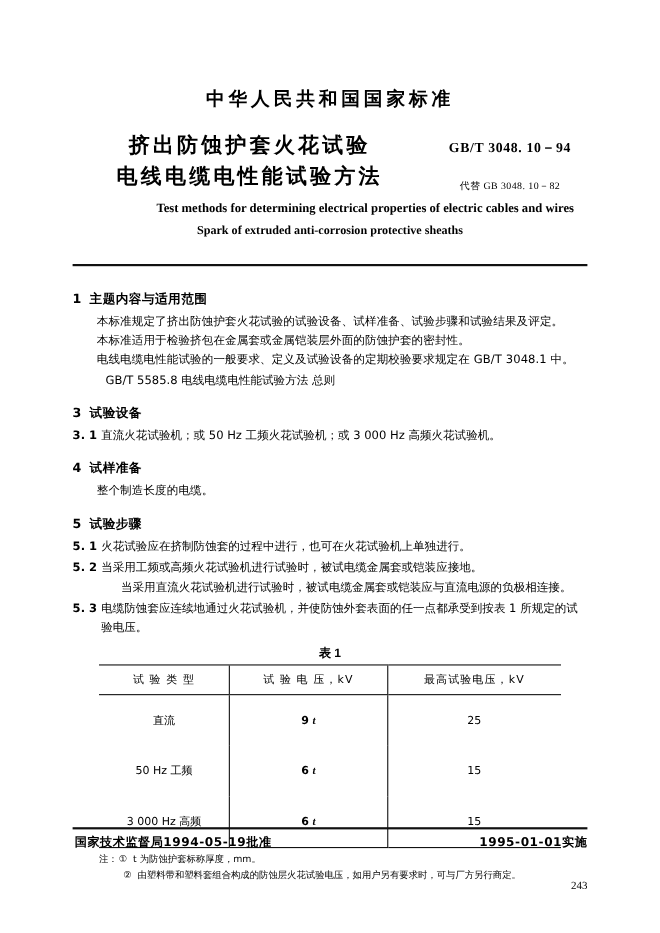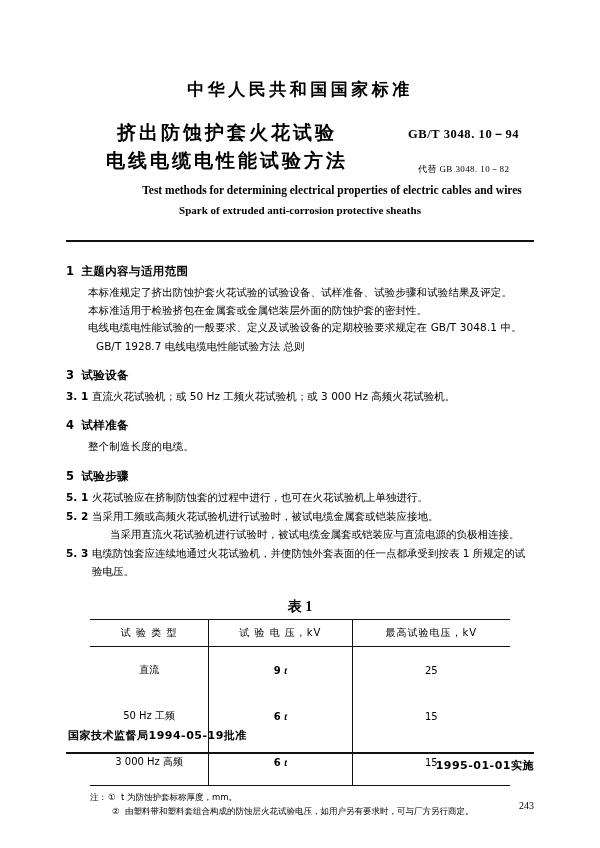--- a/index.html
+++ b/index.html
@@ -147,25 +147,25 @@
   .numbered .txt { flex: 1 1 auto; }
   .sub-cont {
     margin-left: 44px;
     line-height: 17.5px;
     font-size: 10.5px;
   }
 
   
   .table-caption {
     text-align: center;
-    font-size: 14px;
-    font-weight: 700;
-    margin-top: 18px;
+    font-size: 11px;
+    font-weight: 700;
+    margin-top: 6px;
     margin-bottom: 3px;
-    font-family: Liberation Serif, serif;
+    font-family: Liberation Sans, sans-serif;
   }
   table.gbtable {
     width: 420px;
     margin: 0 auto;
     border-collapse: collapse;
     font-family: "DejaVu Sans", "Liberation Sans", sans-serif;
     font-size: 10px;
   }
   table.gbtable thead th {
     border-top: 1.6px solid #111;
@@ -195,21 +195,21 @@
   }
   .note-row { display: flex; align-items: flex-start; }
   .note-label { flex: 0 0 auto; margin-right: 1px; }
   .note-mark { flex: 0 0 13px; }
   .note-txt { flex: 1 1 auto; }
   .note-indent { margin-left: 22px; }
 
   
   .footer-left {
     position: absolute;
-    left: 68px; top: 728px;
+    left: 68px; top: 758px;
     font-size: 11px;
     letter-spacing: 0.5px;
     font-family: "DejaVu Sans", "Liberation Sans", sans-serif;
     font-weight: 700;
   }
   .footer-right {
     position: absolute;
     right: 66px; top: 758px;
     font-size: 11px;
     letter-spacing: 0.5px;
@@ -245,21 +245,21 @@
 
   <div class="body">
 
     <div class="sec-head">
       <span class="num">1</span><span>主题内容与适用范围</span>
     </div>
     <div class="para">本标准规定了挤出防蚀护套火花试验的试验设备、试样准备、试验步骤和试验结果及评定。</div>
     <div class="para">本标准适用于检验挤包在金属套或金属铠装层外面的防蚀护套的密封性。</div>
     <div class="para">电线电缆电性能试验的一般要求、定义及试验设备的定期校验要求规定在 GB/T 3048.1 中。</div>
 
-    <div class="para-ref">GB/T 1928.7    电线电缆电性能试验方法    总则</div>
+    <div class="para-ref">GB/T 5585.8    电线电缆电性能试验方法    总则</div>
 
     <div class="sec-head">
       <span class="num">3</span><span>试验设备</span>
     </div>
     <div class="numbered">
       <span class="lbl">3. 1</span>
       <span class="txt">直流火花试验机；或 50 Hz 工频火花试验机；或 3 000 Hz 高频火花试验机。</span>
     </div>
 
     <div class="sec-head">

